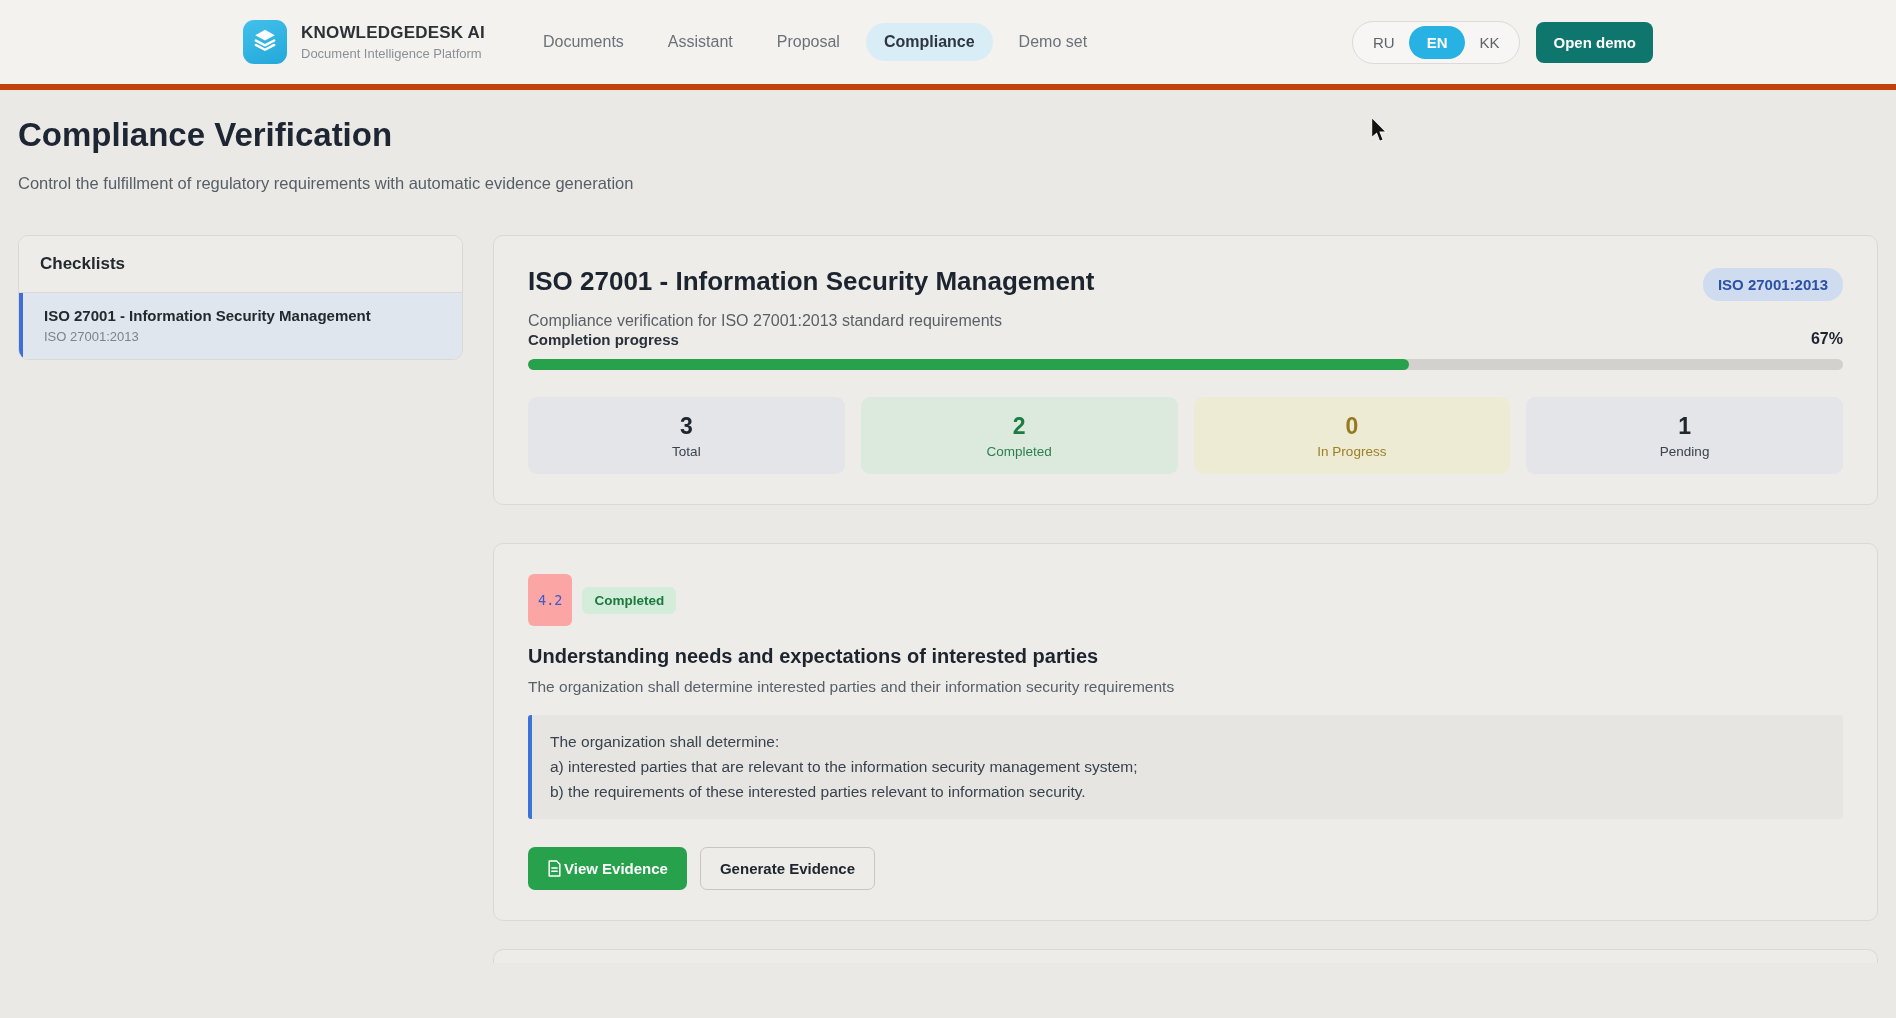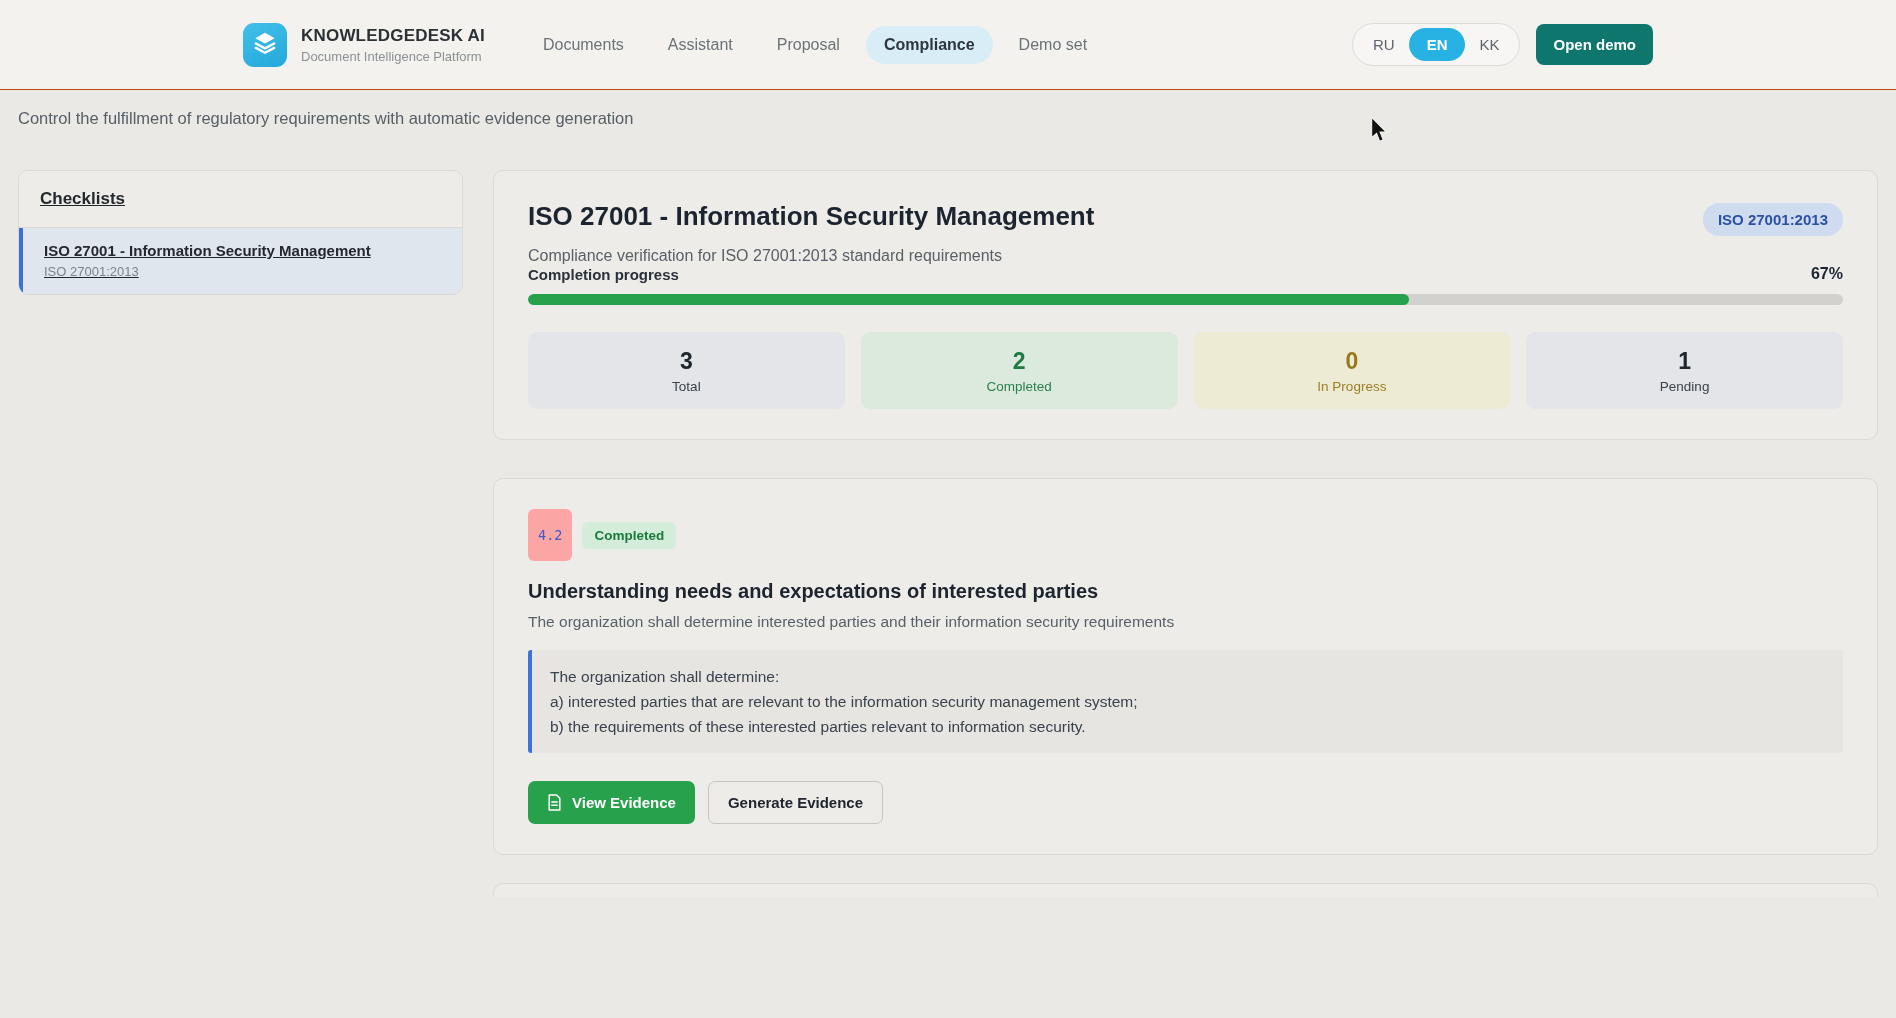--- a/index.html
+++ b/index.html
@@ -5,21 +5,21 @@
   * { margin:0; padding:0; box-sizing:border-box; }
   html,body { width:1896px; height:1018px; overflow:hidden; }
   body {
     font-family:"Liberation Sans", sans-serif;
     background:#eae9e6;
     color:#20262e;
     position:relative;
   }
   
   .app-header {
-    height:90px; background:#f3f2ef; border-bottom:1px solid #c2410c;
+    height:90px; background:#f3f2ef; border-bottom:6px solid #c2410c;
     display:flex; align-items:center;
   }
   .header-inner { width:1410px; margin:0 auto; display:flex; align-items:center; }
   .brand { display:flex; align-items:center; cursor:pointer; }
   .brand-logo {
     width:44px; height:44px; border-radius:11px;
     background:linear-gradient(155deg,#43c0ea 0%,#22a8da 100%);
     display:flex; align-items:center; justify-content:center; flex:none;
   }
   .brand-text { margin-left:14px; }
@@ -43,21 +43,21 @@
     border:none; border-radius:8px; padding:12px 17px; cursor:pointer;
     font-family:"Liberation Sans", sans-serif;
   }
   
   .main-area { padding:0 18px; }
   .page-title { font-size:33px; font-weight:700; color:#1e2633; margin-top:24px; line-height:1.25; }
   .page-sub { font-size:16.5px; color:#565e66; margin-top:19px; }
   
   .layout { display:flex; gap:30px; margin-top:42px; align-items:flex-start; }
   .panel, .card { background:#edece9; border:1px solid #dbd9d6; border-radius:10px; }
-  .sidebar { width:445px; flex:none; overflow:hidden;text-decoration:underline; }
+  .sidebar { width:445px; flex:none; overflow:hidden; }
   .sidebar-header {
     padding:18px 21px; font-size:17px; font-weight:600; color:#23292f;
     border-bottom:1px solid #dbd9d6; background:#edece9;
   }
   .check-item { background:#dfe6ee; border-left:4px solid #3d6fd7; padding:14px 21px 15px; cursor:pointer; }
   .check-item-title { font-size:15px; font-weight:700; color:#23292f; }
   .check-item-sub { font-size:13px; color:#7d838a; margin-top:5px; }
   .content-col { flex:1; display:flex; flex-direction:column; gap:38px; }
   .card { padding:30px 34px; }
   
@@ -91,21 +91,21 @@
     padding:6px 12px; border-radius:6px;
   }
   .req-title { font-size:20px; font-weight:700; color:#1d242e; margin-top:19px; }
   .req-desc { font-size:15.5px; color:#58606a; margin-top:10px; }
   .quote {
     background:#e6e5e2; border-left:4px solid #3c73d8; border-radius:3px;
     margin-top:19px; padding:14px 18px; font-size:15.5px; color:#39424d; line-height:1.62;
   }
   .req-actions { display:flex; gap:13px; margin-top:28px; }
   .btn-green {
-    display:inline-flex; align-items:center; gap:10px;
+    display:inline-flex; align-items:center; gap:2px;
     background:#28a14c; color:#fff; font-size:15px; font-weight:600;
     border:none; border-radius:7px; padding:12px 19px; cursor:pointer;
     font-family:"Liberation Sans", sans-serif;
   }
   .btn-outline {
     background:transparent; border:1px solid #c7c6c3; border-radius:7px;
     color:#20262e; font-size:15px; font-weight:600; padding:12px 19px; cursor:pointer;
     font-family:"Liberation Sans", sans-serif;
   }
   .card-sliver { height:14px; border-bottom:none; border-radius:10px 10px 0 0; padding:0; margin-top:-10px; }
@@ -144,20 +144,21 @@
         <div class="lang-opt">RU</div>
         <div class="lang-opt active">EN</div>
         <div class="lang-opt">KK</div>
       </div>
       <button class="open-demo">Open demo</button>
     </div>
   </div>
 </header>
 
 <div class="main-area">
+  <h1 class="page-title">Compliance Verification</h1>
   <div class="page-sub">Control the fulfillment of regulatory requirements with automatic evidence generation</div>
 
   <div class="layout">
 
     <aside class="panel sidebar">
       <div class="sidebar-header">Checklists</div>
       <div class="check-item">
         <div class="check-item-title">ISO 27001 - Information Security Management</div>
         <div class="check-item-sub">ISO 27001:2013</div>
       </div>

